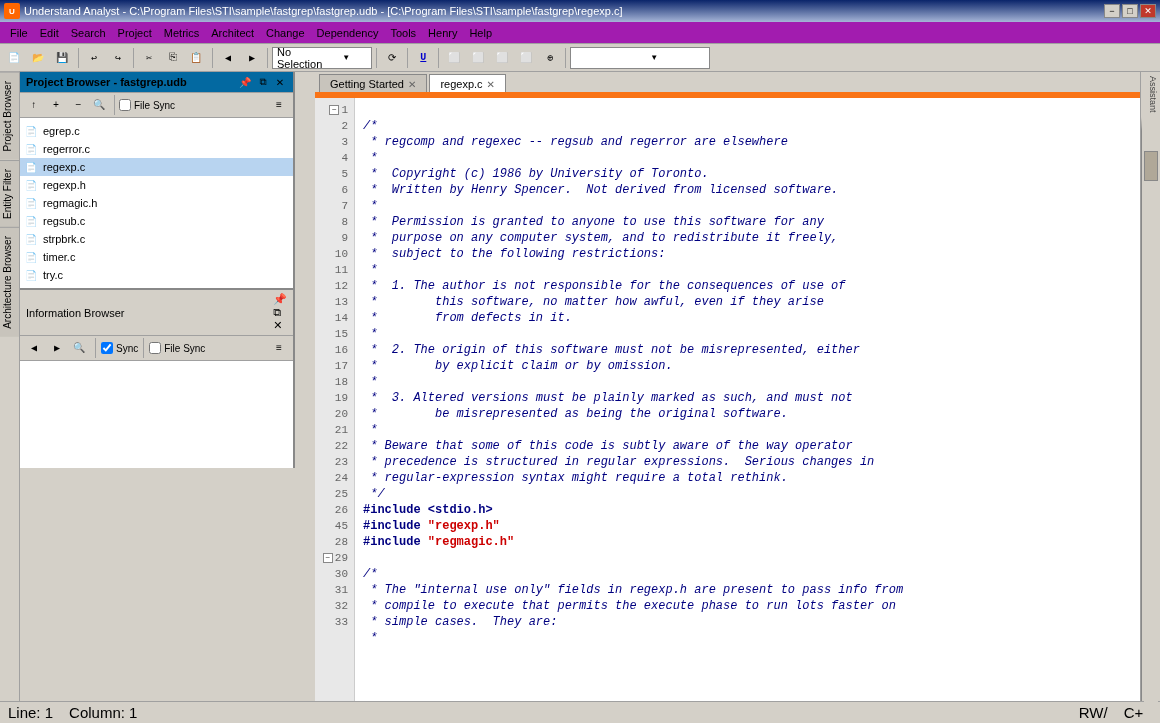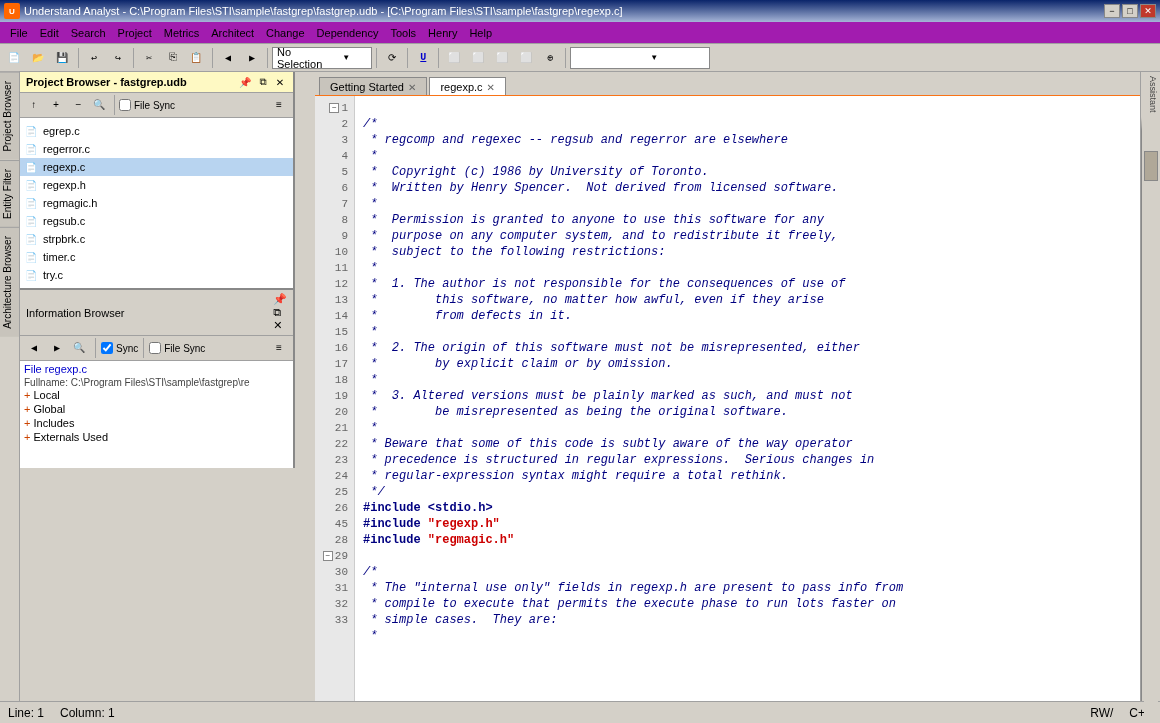--- a/index.html
+++ b/index.html
@@ -81,21 +81,21 @@
 
     
     #project-browser {
       width: 275px;
       background: white;
       border-right: 2px solid #888;
       display: flex;
       flex-direction: column;
     }
     #pb-header {
-      background: #fef9c3;
+      background: #0369a1;
       padding: 3px 6px;
       font-size: 11px;
       font-family: 'Tahoma', sans-serif;
       display: flex;
       align-items: center;
       border-bottom: 1px solid #a0a0a0;
     }
     #pb-header .pb-title { flex: 1; font-weight: bold; font-size: 11px; color: #000; }
     #pb-header .pb-icons { display: flex; gap: 3px; }
     #pb-header .pb-icon { width: 14px; height: 14px; font-size: 10px; cursor: pointer; display: flex; align-items: center; justify-content: center; }
@@ -178,21 +178,21 @@
       flex-direction: column;
       background: #f0f0f0;
     }
 
     
     #tab-bar {
       background: #d4d0c8;
       display: flex;
       align-items: flex-end;
       padding: 2px 4px 0 4px;
-      border-bottom: 1px solid #f97316;
+      border-bottom: 6px solid #f97316;
       min-height: 24px;
     }
     .tab {
       padding: 3px 10px 2px 10px;
       font-size: 11px;
       font-family: 'Tahoma', sans-serif;
       cursor: pointer;
       border: 1px solid #888;
       border-bottom: none;
       margin-right: 2px;
@@ -277,21 +277,21 @@
     }
 
     
     #statusbar {
       background: #d4d0c8;
       height: 22px;
       display: flex;
       align-items: center;
       padding: 0 8px;
       border-top: 1px solid #a0a0a0;
-      font-size: 12px;
+      font-size: 15px;
       font-family: 'Tahoma', sans-serif;
       gap: 16px;
     }
     .status-item { color: #000; }
 
     
     ::-webkit-scrollbar { width: 14px; height: 14px; }
     ::-webkit-scrollbar-track { background: #d4d0c8; }
     ::-webkit-scrollbar-thumb { background: #b0a898; border: 1px solid #888; }
 
@@ -457,36 +457,20 @@
           <label class="ib-sync-btn">
             <input type="checkbox" checked="" style="">
             <span>Sync</span>
           </label>
           <div class="tb-sep"></div>
           <label class="ib-sync-btn">
             <input type="checkbox" style="">
             <span>File Sync</span>
           </label>
           <div class="pb-tb-btn" style="margin-left:auto;">≡</div>
-        </div>
-        <div id="ib-content">
-          <div class="ib-file-info">File regexp.c</div>
-          <div class="ib-fullname">Fullname: C:\Program Files\STI\sample\fastgrep\re</div>
-          <div class="ib-section">
-            <span class="ib-section-expand">+</span> Local
-          </div>
-          <div class="ib-section">
-            <span class="ib-section-expand">+</span> Global
-          </div>
-          <div class="ib-section">
-            <span class="ib-section-expand">+</span> Includes
-          </div>
-          <div class="ib-section">
-            <span class="ib-section-expand">+</span> Externals Used
-          </div>
         </div>
       </div>
     </div>
   </div>
 
   <div id="editor-area">
 
     <div id="tab-bar">
       <div class="tab inactive">
         <span>Getting Started</span>

